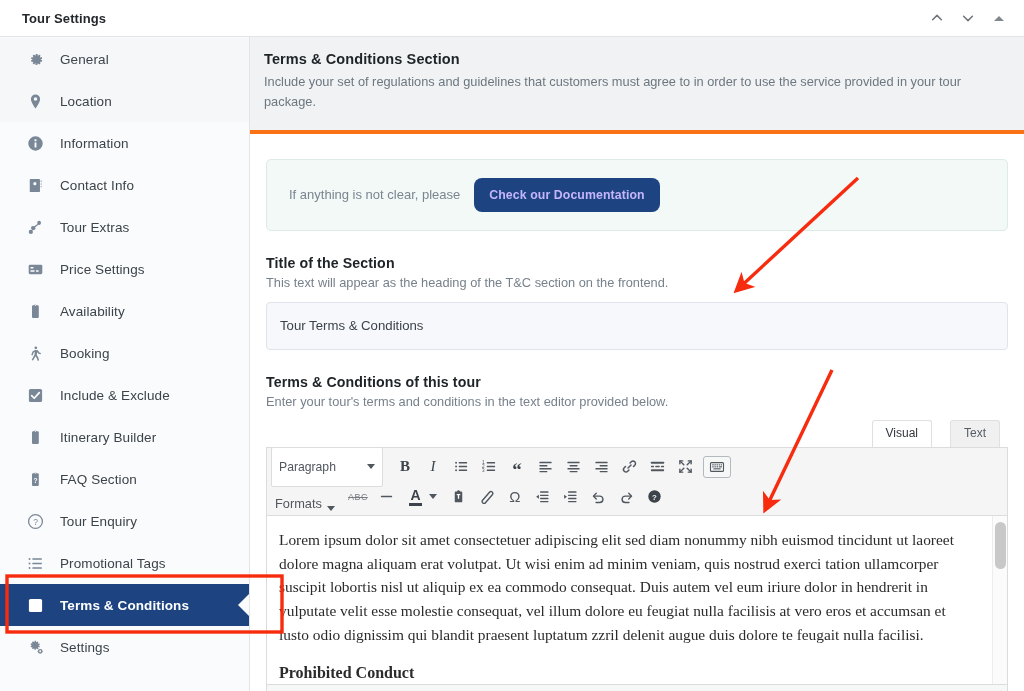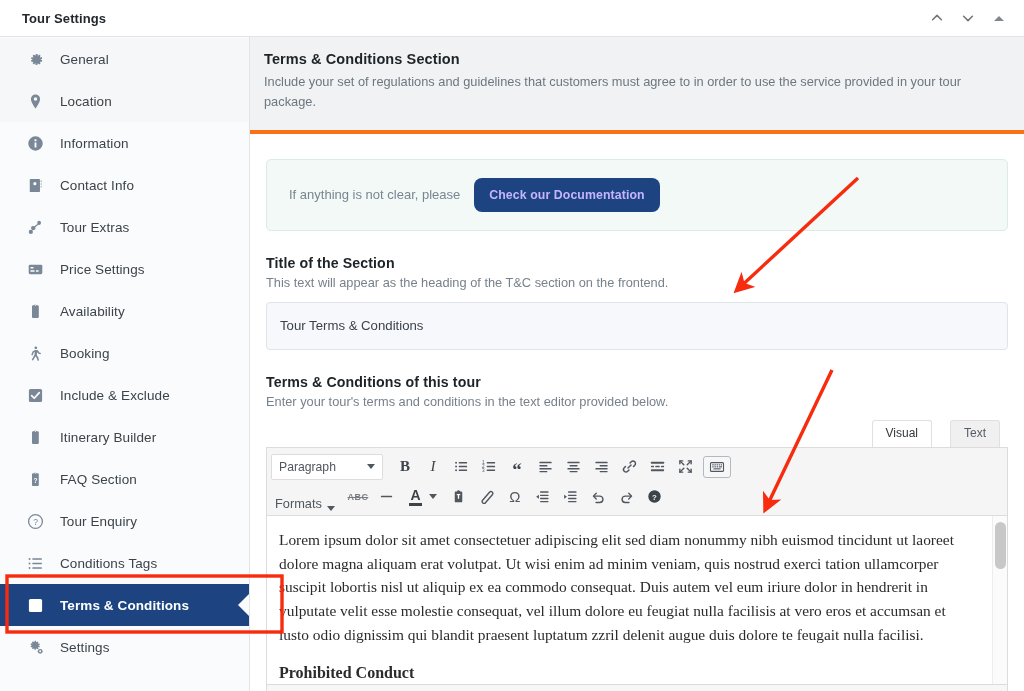--- a/index.html
+++ b/index.html
@@ -246,21 +246,21 @@
     justify-content: center;
     color: #50575e;
     cursor: pointer;
     border-radius: 2px;
   }
   .tb-item svg { display: block; }
   .tb-select {
     background: #ffffff;
     border: 1px solid #ddd;
     border-radius: 2px;
-    height: 26px;
+    height: 40px;
     width: 112px;
     display: flex;
     align-items: center;
     padding: 0 7px;
     font-size: 12.2px;
     color: #50575e;
     margin-right: 8px;
     cursor: pointer;
   }
   .tb-select .caret { margin-left: auto; }
@@ -280,21 +280,21 @@
   .kbd-btn {
     border: 1px solid #b4b9be;
     border-radius: 3px;
     background: #f6f7f7;
     width: 28px; height: 22px;
     display:flex; align-items:center; justify-content:center;
     margin-left: 4px;
     cursor: pointer;
   }
   .abc-strike {
-    font-size: 9px; font-weight: bold; color: #787c82;
+    font-size: 9px; font-weight: normal; color: #787c82;
     text-decoration: line-through;
     letter-spacing: .4px;
   }
   .omega { font-size: 15px; color: #50575e; line-height: 1; }
   .underline-A {
     font-size: 14px; font-weight: bold; color: #3c434a;
     border-bottom: 3px solid #3c434a;
     line-height: 1.05; padding: 0 1px;
   }
 
@@ -491,21 +491,21 @@
           <span class="ico">
             <svg width="17" height="17" viewBox="0 0 16 16" fill="currentColor">
               <rect x="5" y="3" width="9" height="1.5" rx=".5"></rect>
               <rect x="5" y="7.3" width="9" height="1.5" rx=".5"></rect>
               <rect x="5" y="11.5" width="9" height="1.5" rx=".5"></rect>
               <circle cx="2.4" cy="3.8" r=".9"></circle>
               <circle cx="2.4" cy="8" r=".9"></circle>
               <circle cx="2.4" cy="12.2" r=".9"></circle>
             </svg>
           </span>
-          <span class="nav-label">Conditions Tags</span>
+          <span class="nav-label">Promotional Tags</span>
         </div>
         <div class="nav-item active">
           <span class="ico">
             <svg width="17" height="17" viewBox="0 0 16 16" fill="currentColor">
               <rect x="1.8" y="1.8" width="12.4" height="12.4" rx="1.6"></rect>
               <polyline points="4.4,8.2 6.8,10.6 11.6,5.3" fill="none" stroke="#fff" stroke-width="1.6" stroke-linecap="round" stroke-linejoin="round"></polyline>
             </svg>
           </span>
           <span class="nav-label">Terms &amp; Conditions</span>
         </div>

